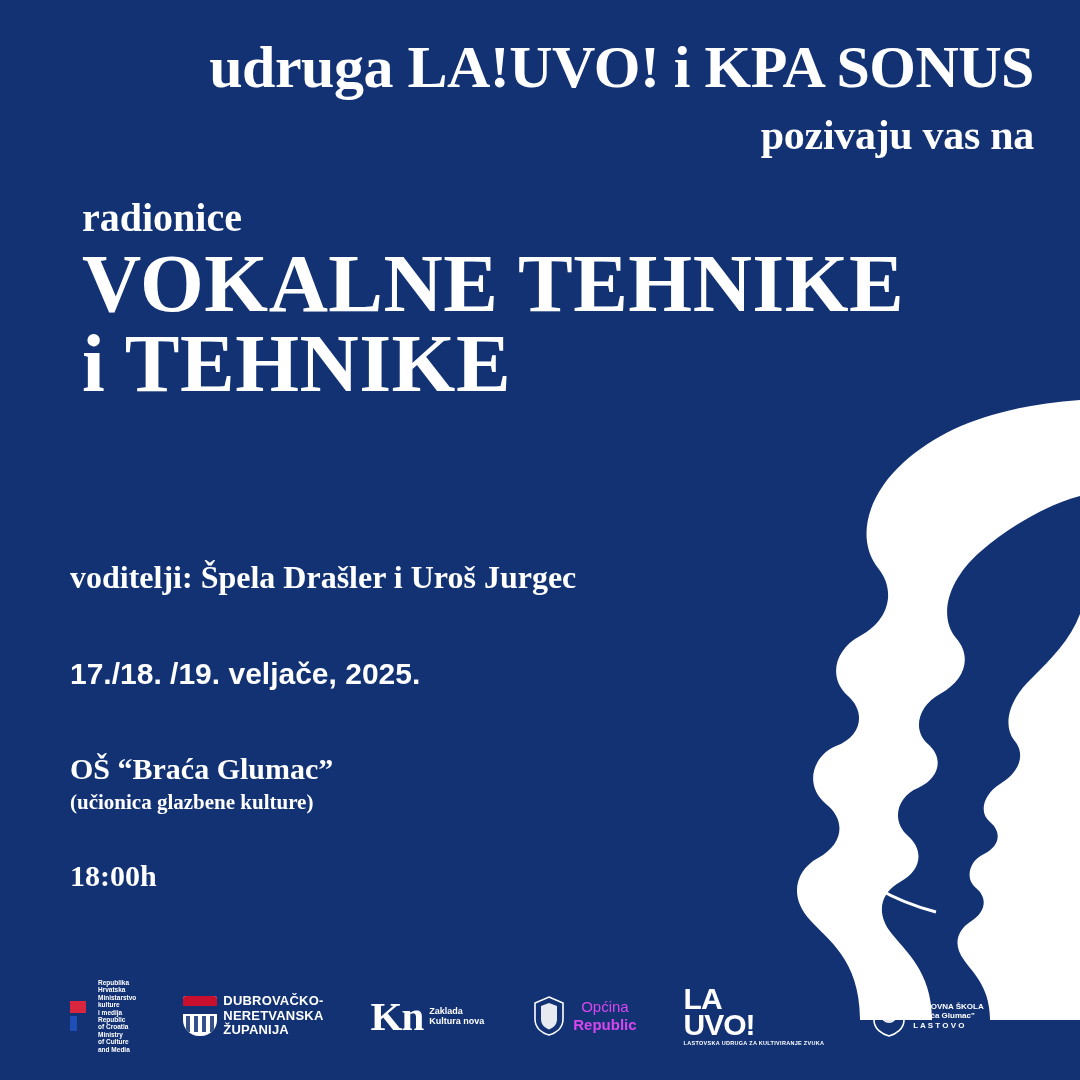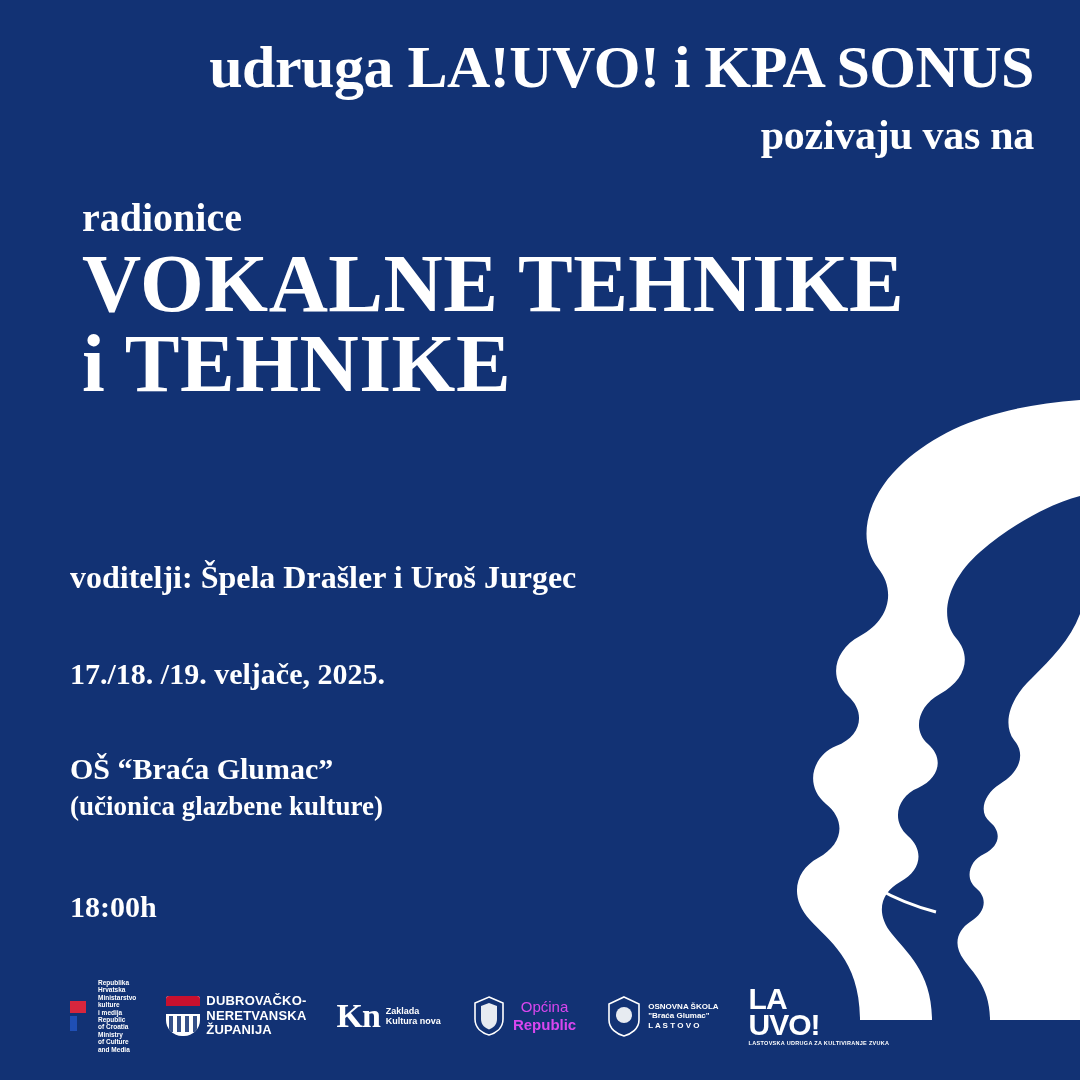--- a/index.html
+++ b/index.html
@@ -95,56 +95,56 @@
     color: #ffffff;
   }
   .leaders {
     font-family: "Liberation Serif", serif;
     font-weight: bold;
     font-size: 32px;
     line-height: 1.2;
     margin-bottom: 60px;
   }
   .dates {
-    font-family: Liberation Serif, serif;
+    font-family: Liberation Sans, sans-serif;
     font-weight: bold;
     font-size: 30px;
     line-height: 1.2;
     margin-bottom: 58px;
   }
   .venue {
     font-family: "Liberation Serif", serif;
     font-weight: bold;
     font-size: 30px;
     line-height: 1.25;
   }
   .venue-sub {
     font-family: "Liberation Serif", serif;
     font-weight: bold;
-    font-size: 27px;
+    font-size: 21px;
     line-height: 1.2;
     margin-top: 2px;
   }
   .time {
     font-family: "Liberation Serif", serif;
     font-weight: bold;
     font-size: 30px;
-    margin-top: 68px;
+    margin-top: 44px;
   }
 
   
   .logos {
     position: absolute;
     left: 70px;
     right: 60px;
     bottom: 18px;
     height: 92px;
     display: flex;
     align-items: center;
-    gap: 30px;
+    gap: 47px;
     color: #ffffff;
   }
   .logo {
     display: flex;
     align-items: center;
     gap: 6px;
     color: #ffffff;
   }
   .logo-text-xs {
     font-family: "Liberation Sans", sans-serif;
@@ -205,21 +205,21 @@
     position: absolute; top: 10px; left: 0; width: 100%; height: 8px; background: #123274;
   }
   .dnz-shield .grid {
     position: absolute; top: 20px; left: 3px; width: 28px; height: 16px;
     background:
       repeating-linear-gradient(90deg, #123274 0 4px, #ffffff 4px 8px);
     opacity: 0.85;
   }
   .kn-mark {
     font-family: "Liberation Serif", serif;
-    font-size: 34px;
+    font-size: 41px;
     font-weight: bold;
     color: #ffffff;
     letter-spacing: -1px;
   }
   .crest {
     width: 36px;
     height: 42px;
   }
   .la-uvo-logo {
     font-family: "Liberation Sans", sans-serif;
@@ -352,33 +352,33 @@
         <path d="M18 2 L32 8 L32 24 C32 33 25 38 18 40 C11 38 4 33 4 24 L4 8 Z" fill="none" stroke="#ffffff" stroke-width="1.6"></path>
         <path d="M18 8 L26 11 L26 24 C26 30 22 33 18 34.5 C14 33 10 30 10 24 L10 11 Z" fill="#ffffff" opacity="0.9"></path>
       </svg>
       <div class="logo-text-md">
         <div style="font-weight:normal">Općina</div>
         <div>Republic</div>
       </div>
     </div>
 
     <div class="logo">
+      <div>
+        <div class="la-uvo-logo">LA</div>
+        <div class="la-uvo-logo">UVO!</div>
+        <div class="la-uvo-tag">LASTOVSKA UDRUGA ZA KULTIVIRANJE ZVUKA</div>
+      </div>
+    </div>
+
+    <div class="logo">
       <svg class="crest" viewBox="0 0 36 42" xmlns="http://www.w3.org/2000/svg" aria-hidden="true">
         <path d="M18 2 L33 9 L33 25 C33 34 25 39 18 41 C11 39 3 34 3 25 L3 9 Z" fill="none" stroke="#ffffff" stroke-width="1.6"></path>
         <circle cx="18" cy="20" r="8" fill="#ffffff" opacity="0.9"></circle>
       </svg>
       <div class="logo-text-xs" style="font-size:8px">
         <div>OSNOVNA ŠKOLA</div>
         <div>"Braća Glumac"</div>
         <div>L A S T O V O</div>
       </div>
     </div>
 
-    <div class="logo">
-      <div>
-        <div class="la-uvo-logo">LA</div>
-        <div class="la-uvo-logo">UVO!</div>
-        <div class="la-uvo-tag">LASTOVSKA UDRUGA ZA KULTIVIRANJE ZVUKA</div>
-      </div>
-    </div>
-
   </div>
 </div>
 
 </body></html>

